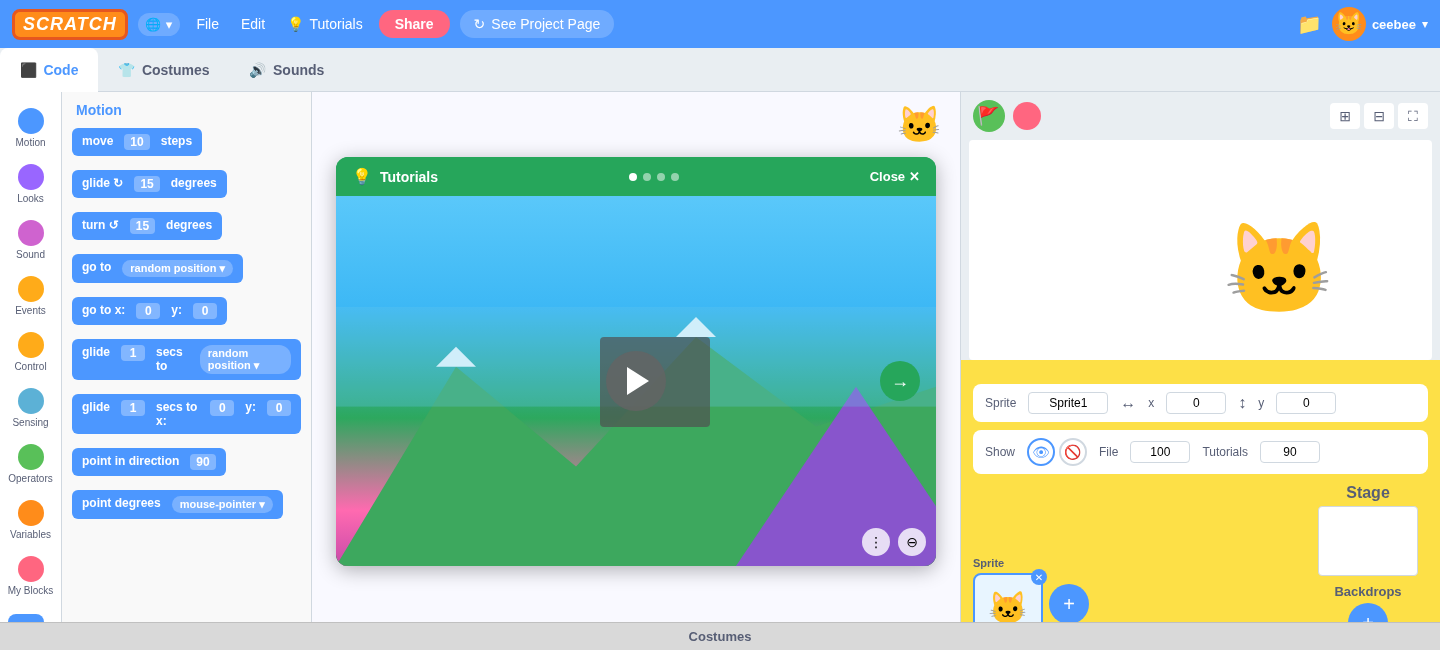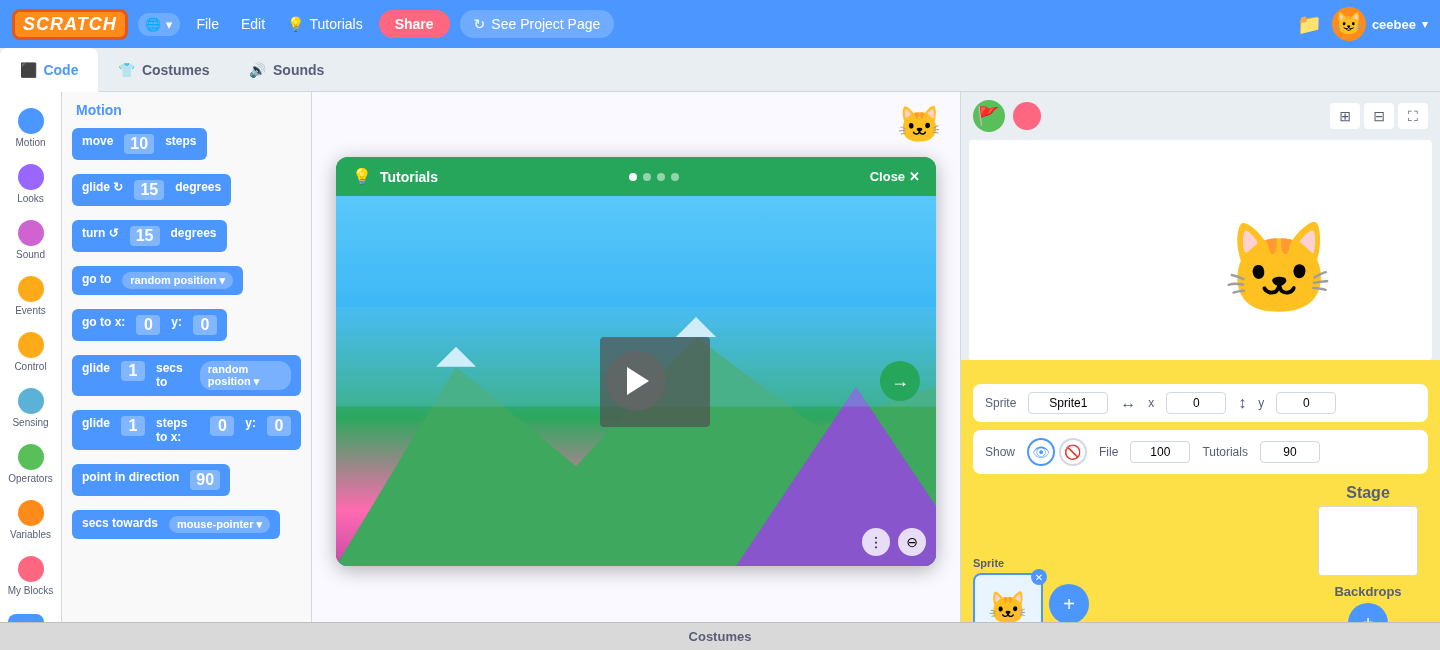--- a/index.html
+++ b/index.html
@@ -83,21 +83,21 @@
     .blocks-title {
       font-size: 14px; font-weight: 700; color: #4c97ff; margin-bottom: 10px; padding-left: 4px;
     }
     .block {
       display: inline-flex; align-items: flex-start; gap: 11px; border-radius: 6px;
       padding: 6px 10px; margin-bottom: 7px; color: white; font-size: 12px; font-weight: 600;
       cursor: pointer; width: auto;
     }
     .block-value {
       background: rgba(255,255,255,0.3); border-radius: 4px; padding: 1px 6px;
-      color: white; font-size: 16px; font-weight: 700; min-width: 24px; text-align: center;
+      color: white; font-size: 12px; font-weight: 700; min-width: 24px; text-align: center;
     }
     .block-dropdown {
       background: rgba(255,255,255,0.25); border-radius: 12px; padding: 2px 8px;
       font-size: 11px; color: white; display: flex; align-items: center; gap: 3px;
     }
     .block-blue { background: #4c97ff; }
 
     
     .script-area {
       flex: 1; background: #f9f9ff; position: relative; overflow: hidden;
@@ -397,37 +397,37 @@
         <span class="block-value">1</span>
         <span>secs to</span>
         <span class="block-dropdown">random position ▾</span>
       </span>
     </div>
 
     <div style="margin-bottom:7px;">
       <span class="block block-blue">
         <span>glide</span>
         <span class="block-value">1</span>
-        <span>steps to x:</span>
+        <span>secs to x:</span>
         <span class="block-value">0</span>
         <span>y:</span>
         <span class="block-value">0</span>
       </span>
     </div>
 
     <div style="margin-bottom:7px;">
       <span class="block block-blue">
         <span>point in direction</span>
         <span class="block-value">90</span>
       </span>
     </div>
 
     <div style="margin-bottom:7px;">
       <span class="block block-blue">
-        <span>secs towards</span>
+        <span>point degrees</span>
         <span class="block-dropdown">mouse-pointer ▾</span>
       </span>
     </div>
   </div>
 
   <div class="script-area">
 
     <div style="position:absolute;top:12px;right:18px;font-size:36px;">🐱</div>
 
     <div class="tutorial-overlay">

